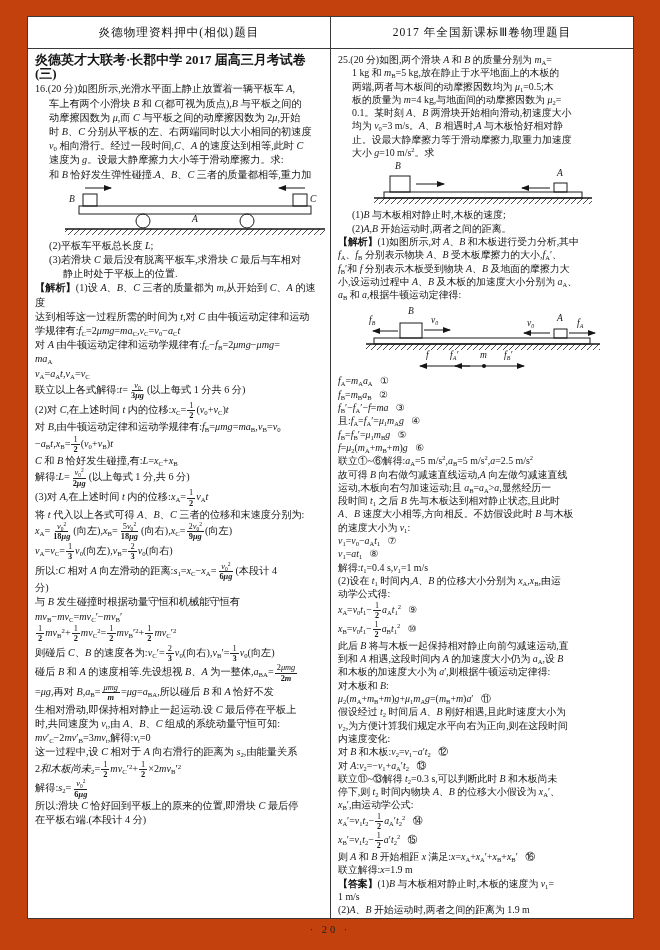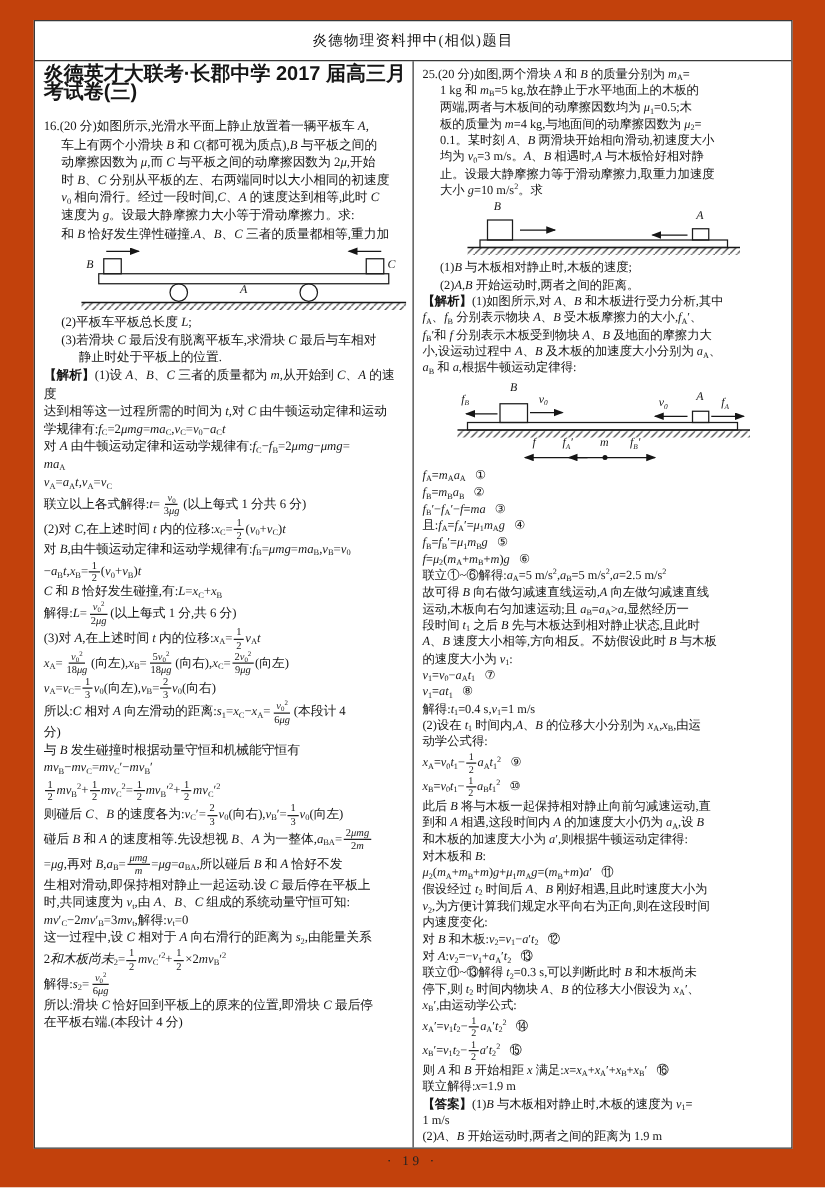--- a/index.html
+++ b/index.html
@@ -6,47 +6,48 @@
   body{width:660px;height:950px;position:relative;font-family:"Liberation Serif",serif;color:#161616;}
   .page{position:absolute;inset:0;background:#c2410c;}
   .sheet{position:absolute;left:27px;top:16px;width:607px;height:903px;border:1.3px solid #3a3a3a;background:#fff;box-sizing:border-box;}
   .hdr{display:flex;height:32px;border-bottom:1.3px solid #3a3a3a;box-sizing:border-box;}
   .hcell{flex:1;display:flex;align-items:center;justify-content:center;font-size:11.6px;letter-spacing:1px;}
   .hcell+.hcell{border-left:1.3px solid #3a3a3a;}
   .cols{display:flex;height:calc(100% - 32px);}
   .col{flex:1;padding:4px 5px 0 7px;overflow:hidden;box-sizing:border-box;}
   .col.l{font-size:10.2px;line-height:14.2px;}
   .col.r{border-left:1.3px solid #3a3a3a;font-size:9.9px;line-height:13.3px;}
-  .ttl{font-weight:700;font-size:16px;margin-bottom:14px;font-family:Liberation Sans, sans-serif;}
+  .ttl{font-weight:700;font-size:13px;margin-bottom:1px;font-family:Liberation Serif, serif;}
   .ln{margin:0;}
   .i1{padding-left:14px;}
   .i2{padding-left:28px;}
   sub{font-size:.66em;vertical-align:-.32em;line-height:0;}
   sup{font-size:.66em;vertical-align:.55em;line-height:0;}
   i{font-style:italic;}
   .f{display:inline-flex;flex-direction:column;align-items:center;vertical-align:middle;font-size:.82em;line-height:1.12;margin:0 1px;text-align:center;}
   .f .n{display:block;border-bottom:1px solid #222;padding:0 2px;font-weight:400;}
-  .f .d{display:block;padding:0 2px;font-weight:400;}
+  .f .d{display:block;padding:0 2px;font-weight:700;}
   .fig{position:relative;margin:2px auto;}
   .fig16{width:260px;height:53px;margin-left:30px;}
   .fig25a{width:230px;height:45px;}
   .fig25b{width:250px;height:69px;}
   .fl{position:absolute;font-size:9.5px;font-style:italic;line-height:1;}
   .fl sub{font-size:.62em;}
   .foot{position:absolute;left:0;top:924px;width:660px;text-align:center;font-size:10.5px;letter-spacing:3px;color:#222;}
   svg .sk{stroke:#1c1c1c;stroke-width:1;fill:none;}
 </style>
 </head>
 <body>
 
 <div class="page">
   <div class="sheet">
 
     <div class="hdr">
       <div class="hcell">炎德物理资料押中(相似)题目</div>
+      <div class="hcell">2017 年全国新课标Ⅲ卷物理题目</div>
     </div>
 
     <div class="cols">
 
       <div class="col l">
         <div class="ttl">炎德英才大联考·长郡中学 2017 届高三月考试卷(三)</div>
 
         <div>
 
         <div class="ln">16.(20 分)如图所示,光滑水平面上静止放置着一辆平板车 <i>A</i>,</div>
@@ -117,20 +118,21 @@
               </span>(<i>v</i><sub>0</sub>+<i>v</i><sub>B</sub>)<i>t</i></div>
             <div class="ln"><i>C</i> 和 <i>B</i> 恰好发生碰撞,有:<i>L</i>=<i>x</i><sub>C</sub>+<i>x</i><sub>B</sub></div>
             <div class="ln">解得:<i>L</i>=<span class="f">
                 <b class="n"><i>v</i><sub>0</sub><sup>2</sup></b>
                 <b class="d">2<i>μg</i></b>
               </span>(以上每式 1 分,共 6 分)</div>
             <div class="ln">(3)对 <i>A</i>,在上述时间 <i>t</i> 内的位移:<i>x</i><sub>A</sub>=<span class="f">
                 <b class="n">1</b>
                 <b class="d">2</b>
               </span><i>v</i><sub>A</sub><i>t</i></div>
+            <div class="ln">将 <i>t</i> 代入以上各式可得 <i>A</i>、<i>B</i>、<i>C</i> 三者的位移和末速度分别为:</div>
             <div class="ln"><i>x</i><sub>A</sub>=<span class="f">
                 <b class="n"><i>v</i><sub>0</sub><sup>2</sup></b>
                 <b class="d">18<i>μg</i></b>
               </span>(向左),<i>x</i><sub>B</sub>=<span class="f">
                 <b class="n">5<i>v</i><sub>0</sub><sup>2</sup></b>
                 <b class="d">18<i>μg</i></b>
               </span>(向右),<i>x</i><sub>C</sub>=<span class="f">
                 <b class="n">2<i>v</i><sub>0</sub><sup>2</sup></b>
                 <b class="d">9<i>μg</i></b>
               </span>(向左)</div>
@@ -335,14 +337,14 @@
             <div class="ln">联立解得:<i>x</i>=1.9 m</div>
             <div class="ln"><b>【答案】</b>(1)<i>B</i> 与木板相对静止时,木板的速度为 <i>v</i><sub>1</sub>=</div>
             <div class="ln">1 m/s</div>
             <div class="ln">(2)<i>A</i>、<i>B</i> 开始运动时,两者之间的距离为 1.9 m</div>
           </div>
       </div>
 
     </div>
   </div>
 
-  <div class="foot">· 19 ·</div>
+  <div class="foot">· 20 ·</div>
 </div>
 
 </body></html>

